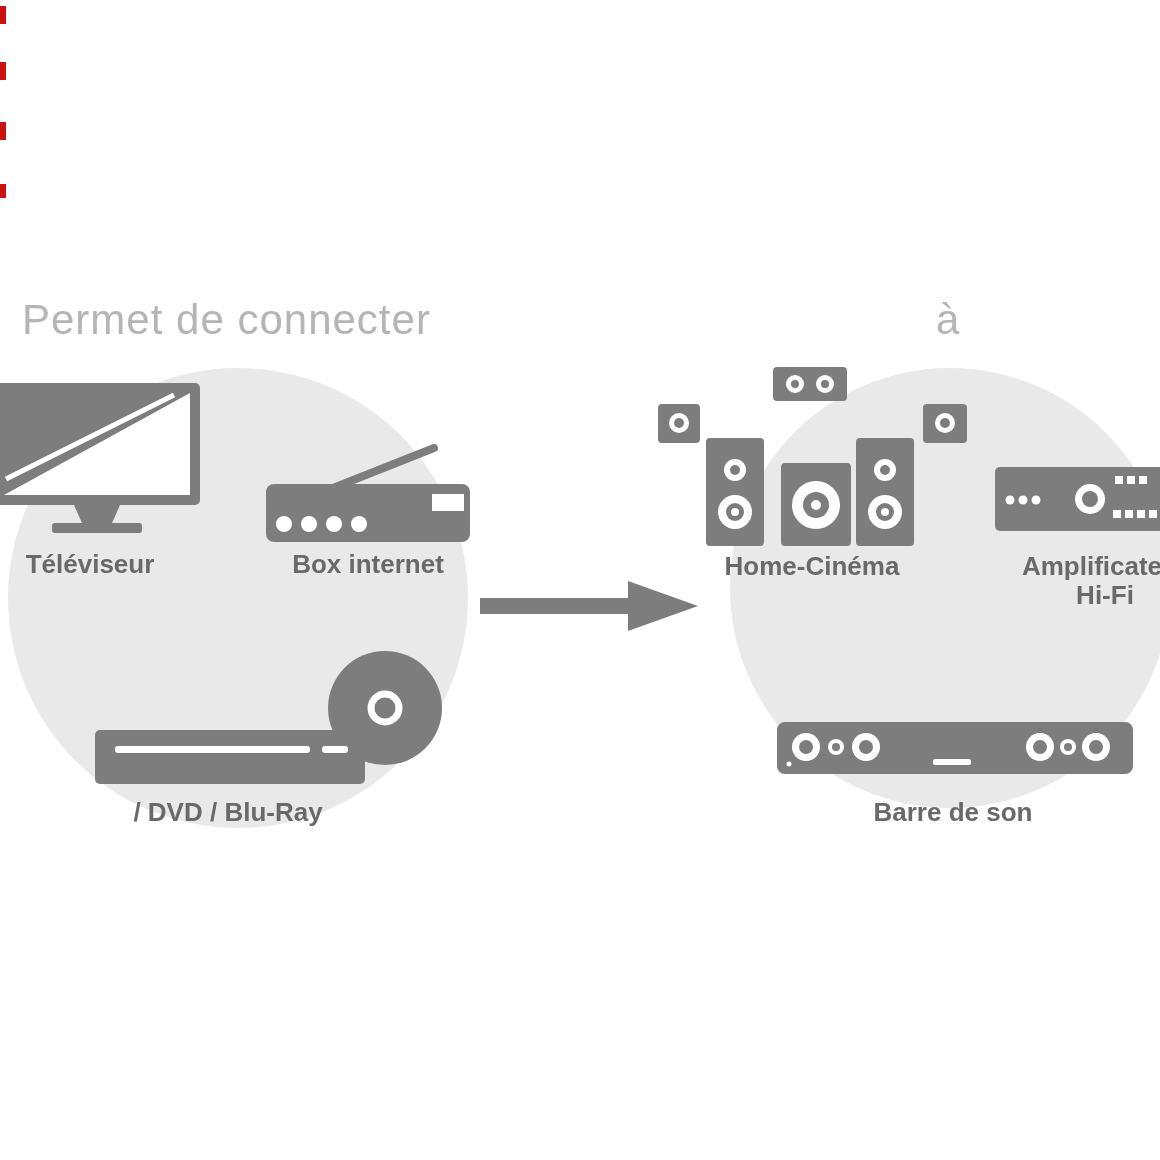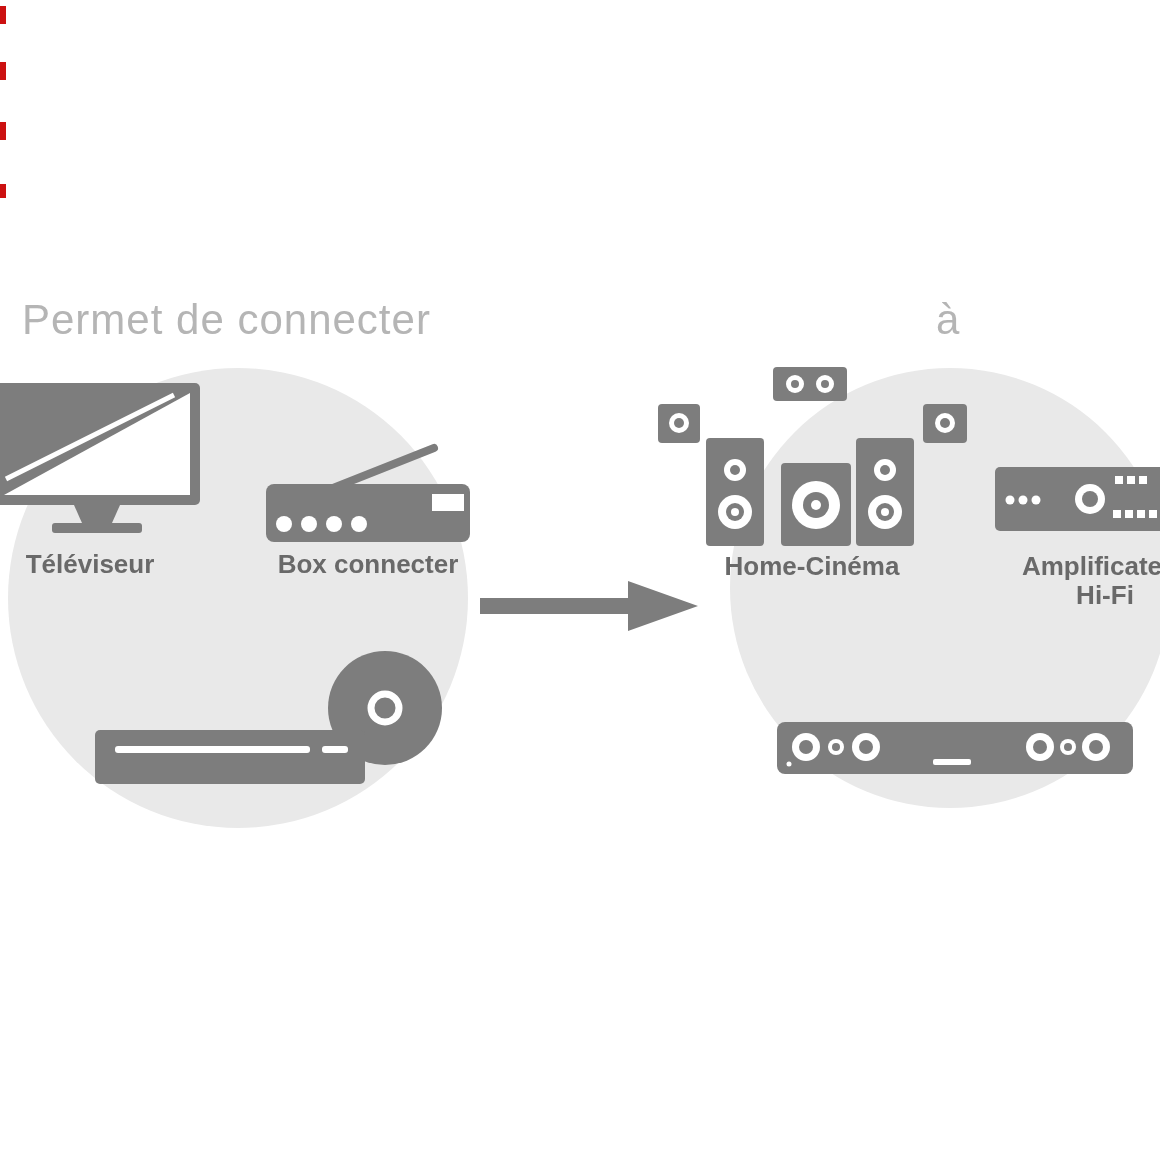--- a/index.html
+++ b/index.html
@@ -157,26 +157,28 @@
     <circle class="fw" cx="293" cy="29" r="8"></circle>
       <circle class="fg" cx="293" cy="29" r="4"></circle>
     <circle class="fw" cx="321" cy="29" r="14"></circle>
       <circle class="fg" cx="321" cy="29" r="7"></circle>
     <rect class="fw" x="158" y="41" width="38" height="6" rx="2"></rect>
     <circle class="fw" cx="14" cy="46" r="2.5"></circle>
   </svg>
 
   <div class="label" style="left:-10px;top:550px;width:200px;">Téléviseur</div>
 
-  <div class="label" style="left:268px;top:550px;width:200px;">Box connecter</div>
+  <div class="label" style="left:268px;top:550px;width:200px;">Box internet</div>
 
   <div class="label" style="left:118px;top:798px;width:220px;">
+    <div>/ DVD / Blu-Ray</div>
   </div>
 
   <div class="label" style="left:712px;top:552px;width:200px;text-align:center;">Home-Cinéma</div>
 
   <div class="label" style="left:1000px;top:552px;width:210px;">
     <div>Amplificateur</div>
     <div>Hi-Fi</div>
   </div>
 
+  <div class="label" style="left:853px;top:798px;width:200px;">Barre de son</div>
 
 </div>
 
 </body></html>

